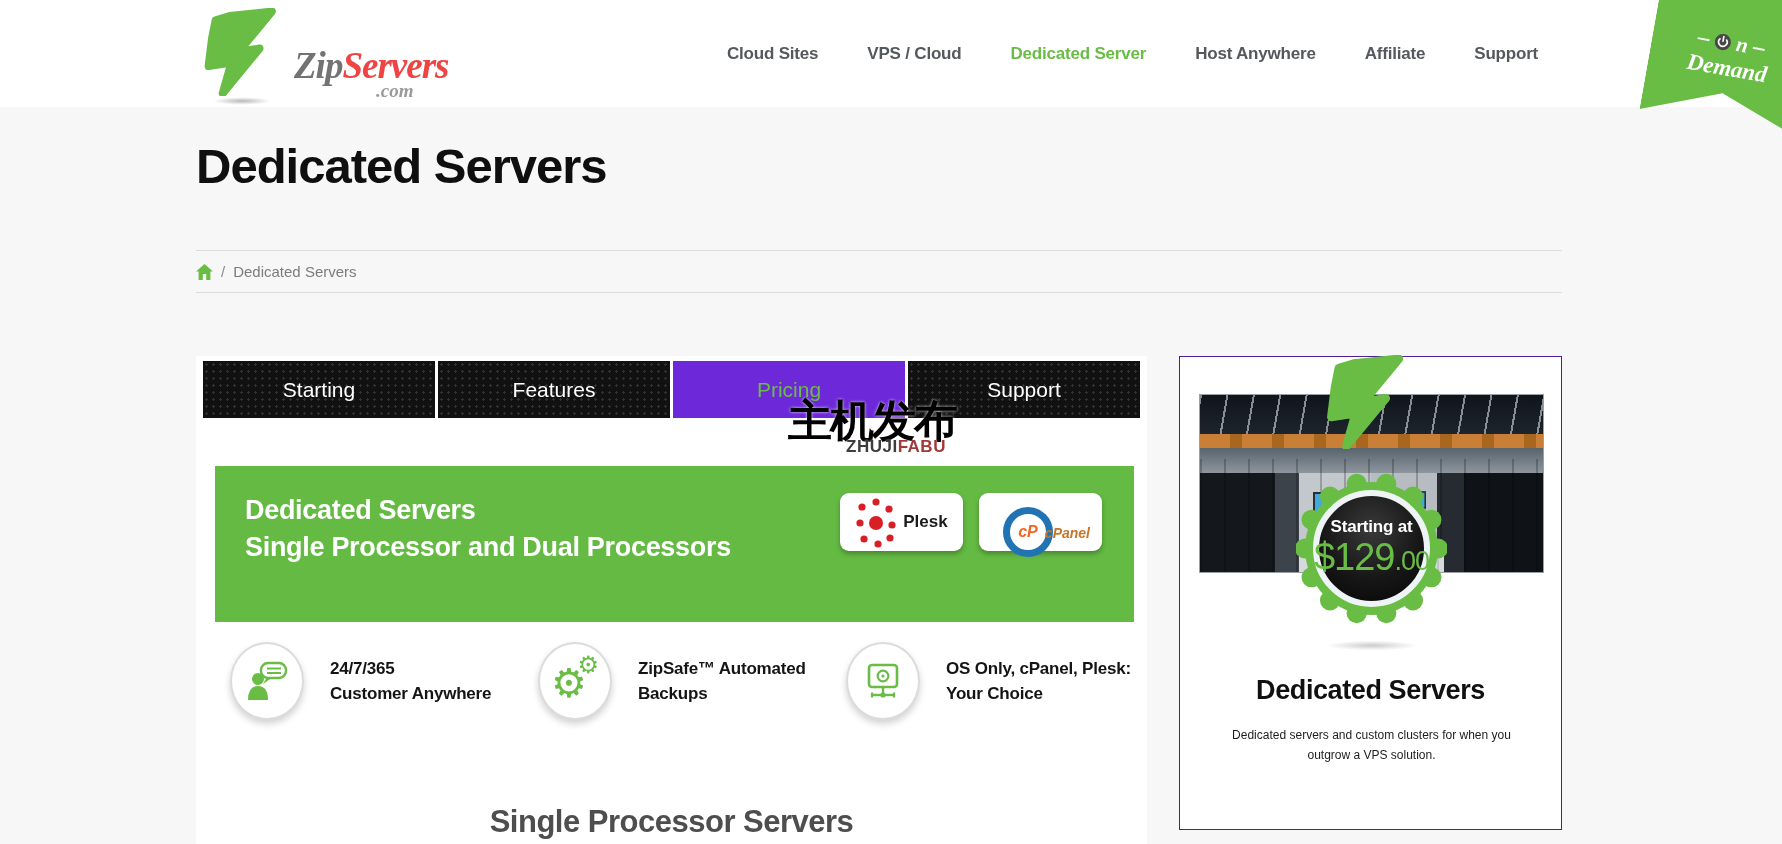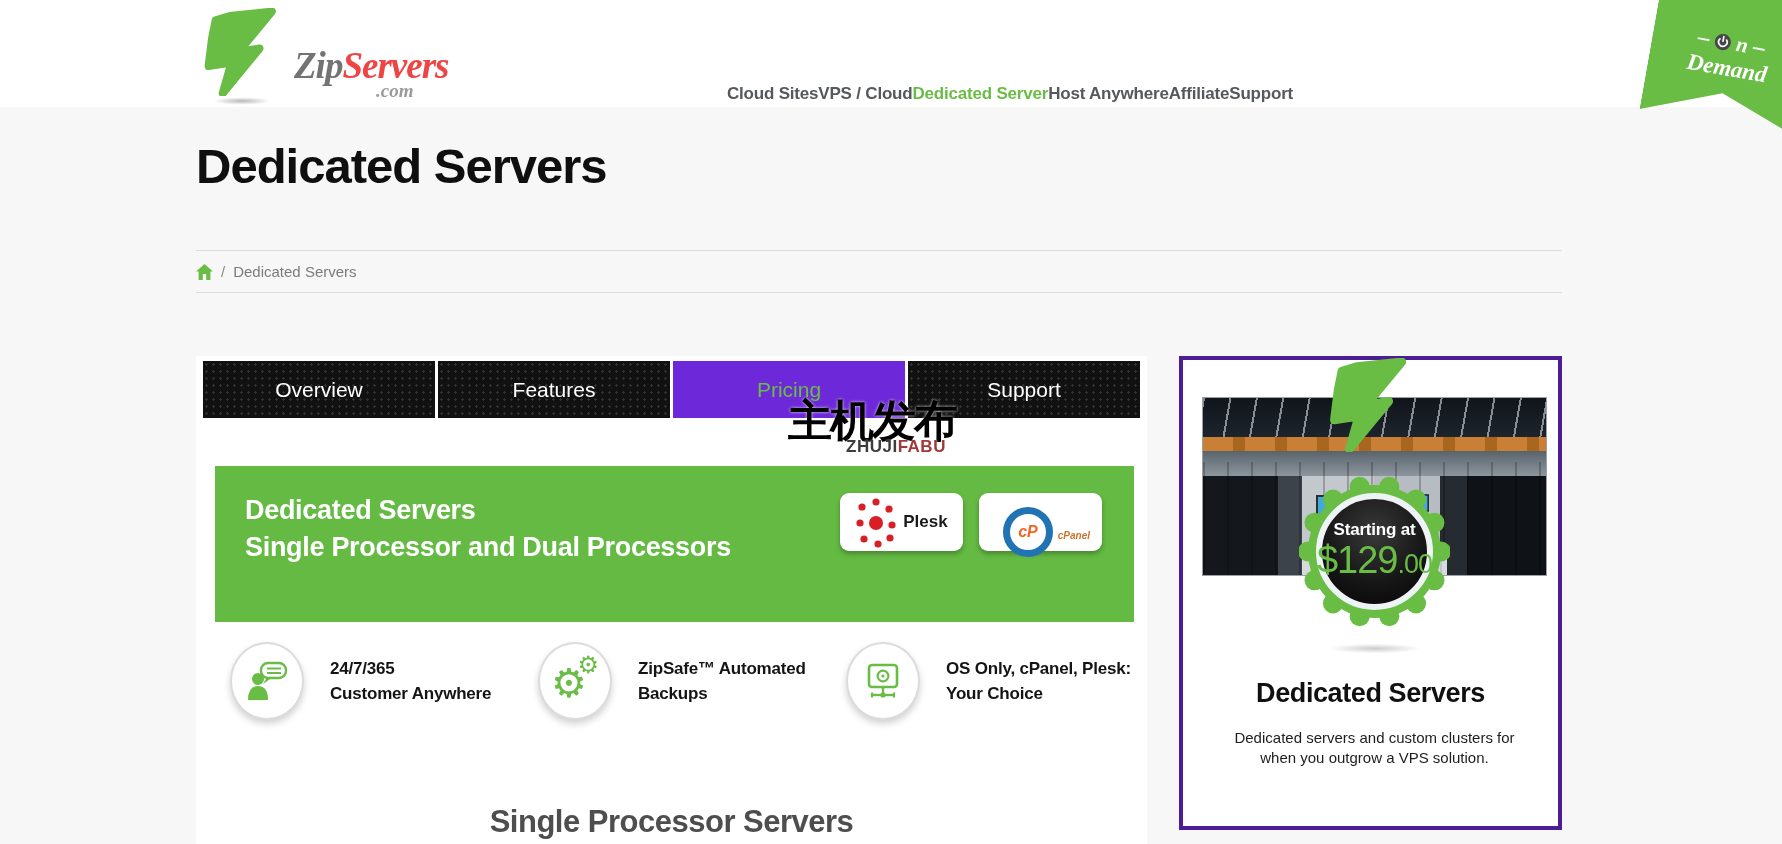--- a/index.html
+++ b/index.html
@@ -12,21 +12,21 @@
   .logo-z{position:absolute;left:0;top:4px;width:92px;height:88px;}
   .logo-z-shadow{position:absolute;left:8px;top:92px;width:76px;height:10px;border-radius:50%;
     background:radial-gradient(closest-side,rgba(0,0,0,.28),rgba(0,0,0,0) 75%);}
   .logo-text{position:absolute;left:98px;top:40px;font-family:"Liberation Serif",serif;
     font-style:italic;font-weight:bold;font-size:37px;letter-spacing:-1px;white-space:nowrap;}
   .logo-text .zip{color:#737373;}
   .logo-text .servers{color:#ef4444;}
   .logo-com{position:absolute;left:180px;top:76px;font-family:"Liberation Serif",serif;
     font-style:italic;font-weight:bold;font-size:19px;color:#9a9a9a;text-align:right;}
 
-  .nav{position:absolute;left:727px;top:0;height:107px;display:flex;align-items:center;margin-top:40px;}
+  .nav{position:absolute;left:727px;top:0;height:107px;display:flex;align-items:center;gap:49px;}
   .nav a{font-size:17px;font-weight:bold;color:#55585c;text-decoration:none;letter-spacing:-0.2px;white-space:nowrap;cursor:pointer;}
   .nav a.active{color:#69bd45;}
 
   
   .ribbon{position:absolute;top:-34px;right:-28px;width:158px;height:158px;background:#69bd45;
     transform:rotate(10deg);clip-path:polygon(0 0,100% 0,100% 100%,50% 81%,0 100%);
     box-shadow:0 2px 5px rgba(0,0,0,.2);}
   .ribbon-inner{position:absolute;bottom:42px;left:0;width:100%;text-align:center;color:#fff;}
   .ribbon-row1{display:flex;align-items:center;justify-content:center;gap:5px;}
   .ribbon-dash{display:inline-block;width:12px;height:2px;background:#fff;opacity:.9;}
@@ -55,40 +55,40 @@
     letter-spacing:-0.3px;line-height:37px;white-space:nowrap;}
   .logo-box{position:absolute;top:27px;width:123px;height:58px;background:#fff;border-radius:9px;
     box-shadow:0 3px 5px rgba(0,0,0,.28);cursor:pointer;}
   .plesk-box{left:625px;display:flex;align-items:center;justify-content:center;gap:6px;}
   .plesk-label{font-size:17px;font-weight:bold;color:#1b1b1b;}
   .cpanel-box{left:764px;}
   .cpanel-cp{position:absolute;left:24px;top:14px;width:50px;height:50px;border-radius:50%;
     border:7px solid #2173b4;box-sizing:border-box;display:flex;align-items:center;justify-content:center;
     font-style:italic;font-weight:bold;font-size:16px;color:#f26522;}
   .cpanel-label{position:absolute;right:12px;bottom:10px;font-style:italic;font-weight:bold;
-    font-size:10px;color:#c8742a;}
+    font-size:14px;color:#c8742a;}
 
   .features{position:absolute;left:0;top:286px;width:100%;display:flex;}
   .feature{display:flex;align-items:center;gap:26px;}
   .feature:nth-child(1){margin-left:34px;width:274px;}
   .feature:nth-child(2){margin-left:34px;width:274px;}
   .feature:nth-child(3){margin-left:34px;}
   .fcircle{width:70px;height:74px;border-radius:50%;background:#fff;border:2px solid #dcdcdc;
     box-shadow:0 4px 7px rgba(0,0,0,.18);display:flex;align-items:center;justify-content:center;flex:0 0 auto;}
   .ftext{font-size:17px;font-weight:bold;color:#141414;line-height:25px;letter-spacing:-0.2px;white-space:nowrap;}
   .gear-wrap{position:relative;width:44px;height:44px;color:#69bd45;}
   .gear-big{position:absolute;left:-2px;top:4px;font-size:40px;line-height:40px;}
   .gear-small{position:absolute;right:-2px;top:-6px;font-size:24px;line-height:24px;}
 
   .section-heading{position:absolute;left:0;top:448px;width:100%;text-align:center;
     font-size:31px;font-weight:bold;color:#4e4e4e;letter-spacing:-0.5px;margin:0;}
 
   
   .right-card{position:absolute;left:1179px;top:356px;width:383px;height:474px;background:#ffffff;
-    border:4px solid #4c1d95;box-sizing:border-box;}
+    border:1px solid #4c1d95;box-sizing:border-box;}
   .side-z{position:absolute;left:132px;top:-2px;width:110px;height:94px;}
   .photo{position:absolute;left:19px;top:37px;width:345px;height:179px;border:1px solid #9aa0a5;
     box-sizing:border-box;overflow:hidden;background:#b9bfc4;}
   .ph-ceiling{position:absolute;left:0;top:0;width:100%;height:22%;
     background:repeating-linear-gradient(100deg,rgba(230,235,240,.55) 0 2px,rgba(0,0,0,0) 2px 26px),
     linear-gradient(#10151a,#1d242c);}
   .ph-orange{position:absolute;left:0;top:22%;width:100%;height:8%;
     background:repeating-linear-gradient(90deg,#c97f35 0 30px,#a9661f 30px 42px);}
   .ph-mid{position:absolute;left:0;top:30%;width:100%;height:14%;
     background:linear-gradient(#59636c,#8d969d);}
@@ -109,21 +109,21 @@
     display:flex;flex-direction:column;align-items:center;justify-content:center;}
   .badge-small{color:#ffffff;font-size:17px;font-weight:bold;letter-spacing:-0.2px;}
   .badge-price{color:#69bd45;font-size:38px;letter-spacing:-1px;line-height:40px;}
   .badge-cents{font-size:27px;}
   .badge-shadow{position:absolute;left:131px;top:282px;width:122px;height:13px;border-radius:50%;
     background:radial-gradient(closest-side,rgba(0,0,0,.20),rgba(0,0,0,0) 75%);}
 
   .side-title{position:absolute;left:0;top:318px;width:100%;text-align:center;margin:0;
     font-size:27px;font-weight:bold;color:#101010;letter-spacing:-0.4px;}
   .side-desc{position:absolute;left:32px;top:368px;width:319px;text-align:center;
-    font-size:15px;color:#1d1d1d;line-height:20px;margin:0;}
+    font-size:12px;color:#1d1d1d;line-height:20px;margin:0;}
 
   
   .watermark{position:absolute;left:788px;top:392px;z-index:60;pointer-events:none;}
   .wm-cn{font-size:44px;font-weight:bold;color:#000;letter-spacing:-2px;white-space:nowrap;
     text-shadow:0 0 3px rgba(255,255,255,.85);}
   .wm-latin{margin-top:-14px;margin-left:58px;font-size:17px;font-weight:bold;letter-spacing:.5px;
     white-space:nowrap;text-shadow:0 0 2px rgba(255,255,255,.85);}
   .wm-latin .dark{color:#3d3d3d;}
   .wm-latin .red{color:#a03a3a;}
 </style>
@@ -174,21 +174,21 @@
     <svg width="17" height="16" viewBox="0 0 20 19">
       <polygon points="10,0 20,9 17,9 17,19 12,19 12,12 8,12 8,19 3,19 3,9 0,9" fill="#69bd45"></polygon>
     </svg>
     <span class="sep">/</span>
     <span class="cur">Dedicated Servers</span>
   </div>
 
   <section class="left-card">
 
     <div class="tabs">
-      <div class="tab">Overview</div>
+      <div class="tab">Starting</div>
       <div class="tab">Features</div>
       <div class="tab active">Pricing</div>
       <div class="tab">Support</div>
     </div>
 
     <div class="banner">
       <div class="banner-title">
         <div>Dedicated Servers</div>
         <div>Single Processor and Dual Processors</div>
       </div>

